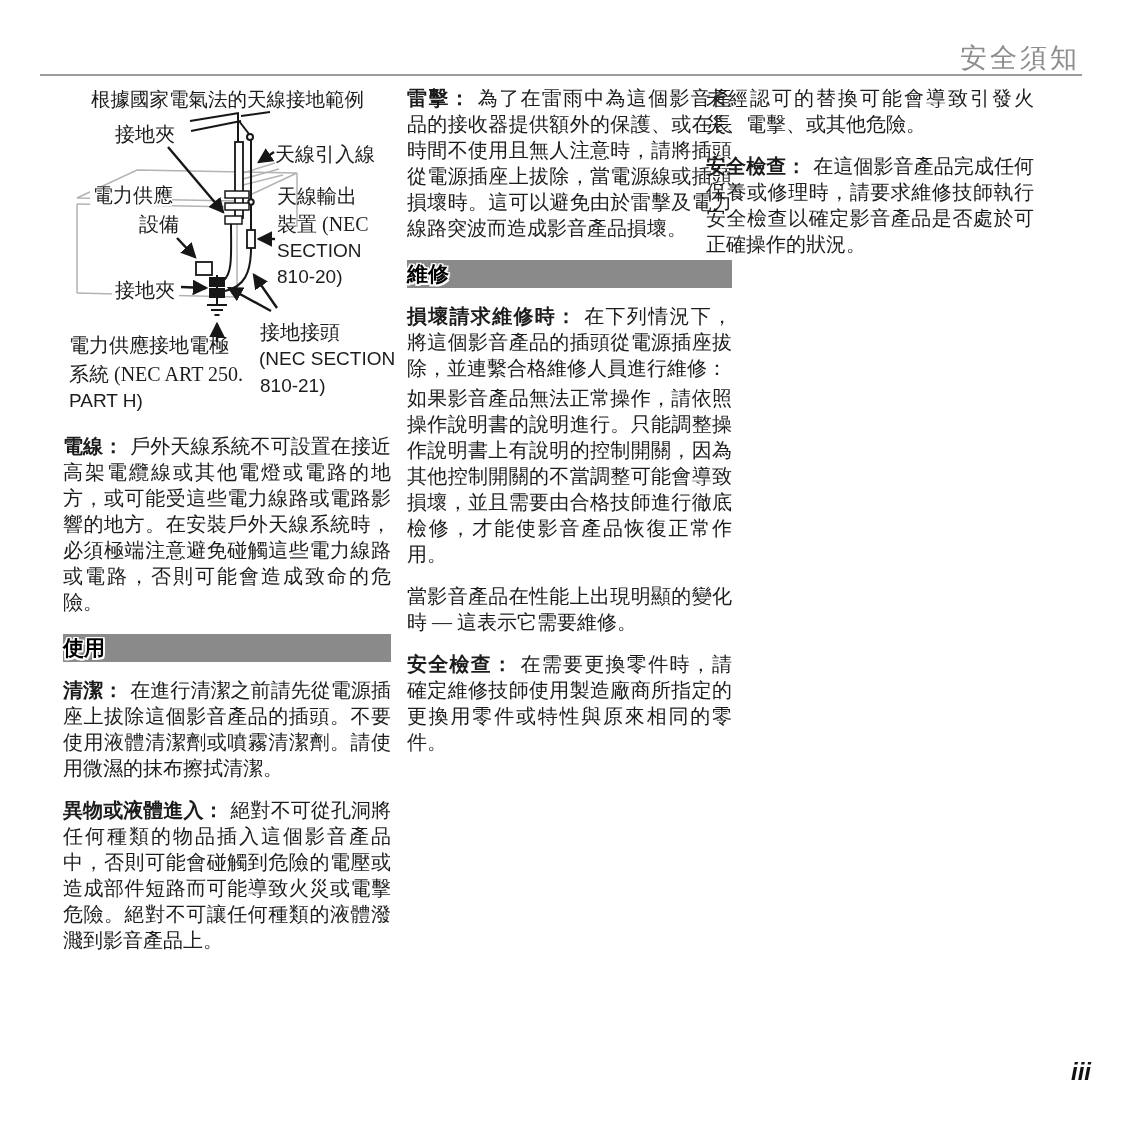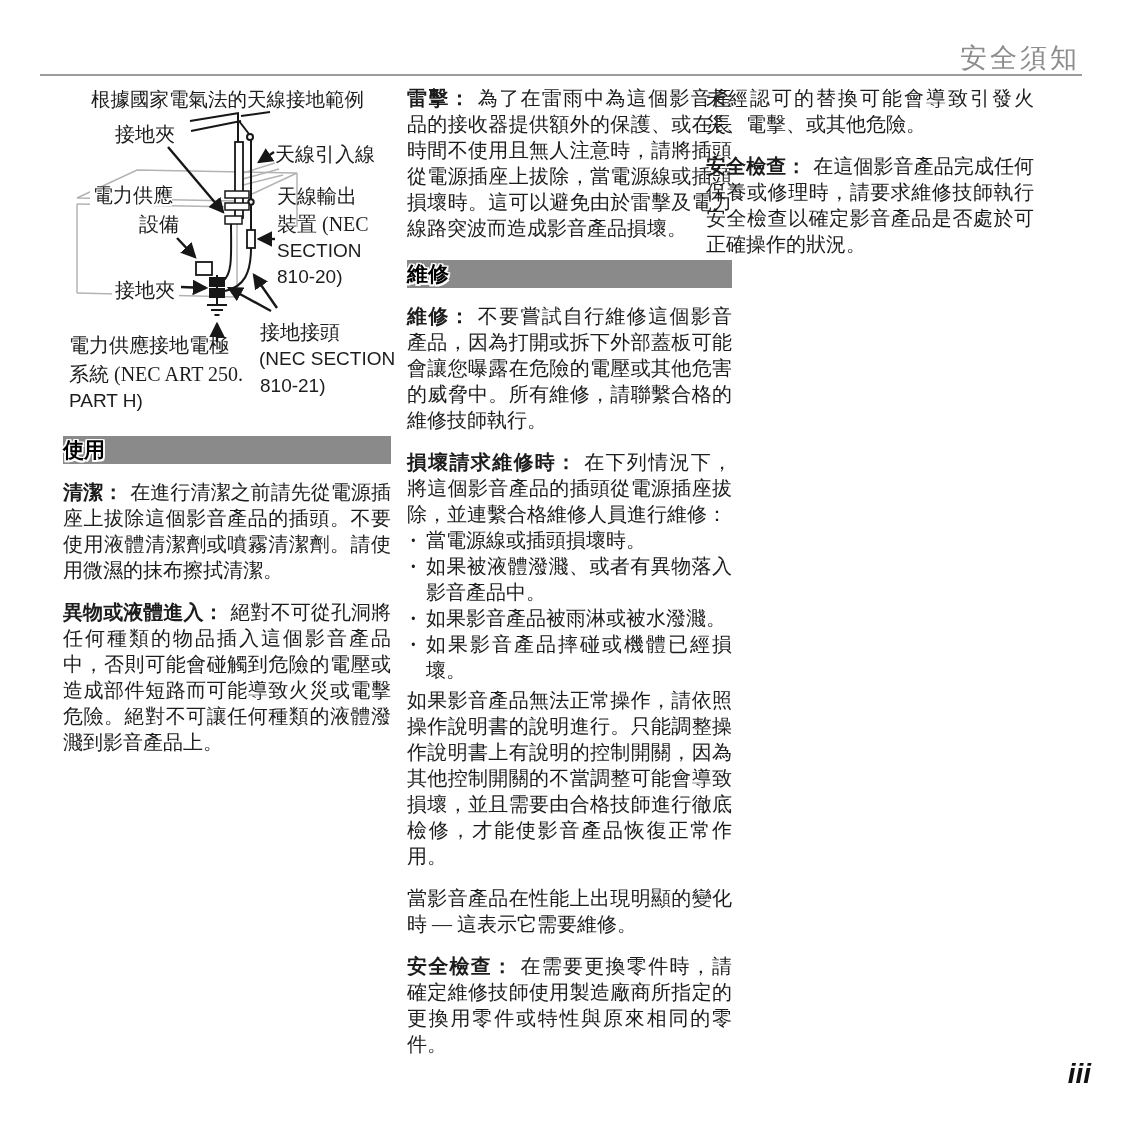--- a/index.html
+++ b/index.html
@@ -40,21 +40,21 @@
   ul.bullets li { position:relative; padding-left:19px; }
   ul.bullets li::before { content:"·"; position:absolute; left:3px; font-weight:700; }
   p.flush { margin:4px 0 0 0; }
   .diagram { margin-top:12px; height:332px; }
   svg text.dt  { font-size:20px;  font-family:"Liberation Serif", serif; fill:#1c1c1c; }
   svg text.dtitle { font-size:19.5px; font-family:"Liberation Serif", serif; fill:#1c1c1c; }
   svg text.en  { font-size:19px; font-family:"Liberation Sans", sans-serif; fill:#1c1c1c; }
   .pagenum {
     position:absolute; top:1058px; right:31px;
     font-family:"Liberation Sans", sans-serif;
-    font-weight:700; font-style:italic; font-size:28px; color:#111;
+    font-weight:700; font-style:italic; font-size:24px; color:#111;
   }
 </style>
 </head>
 <body>
 
 <div class="page">
 
   <div class="hdr-title">安全須知</div>
   <div class="hdr-rule"></div>
 
@@ -132,47 +132,41 @@
         <text class="dt" x="52" y="212">接地夾</text>
         <text class="dt" x="6" y="267">電力供應接地電極</text>
         <text class="dt" x="6" y="296">系統 (NEC ART 250.</text>
         <text class="en" x="6" y="322">PART H)</text>
         <text class="dt" x="197" y="254">接地接頭</text>
         <text class="en" x="196" y="280">(NEC SECTION</text>
         <text class="en" x="197" y="307">810-21)</text>
       </svg>
     </div>
 
+    <p class="para"><b class="lead">電線：</b><span>戶外天線系統不可設置在接近高架電纜線或其他電燈或電路的地方，或可能受這些電力線路或電路影響的地方。在安裝戶外天線系統時，必須極端注意避免碰觸這些電力線路或電路，否則可能會造成致命的危險。</span></p>
 
     <div class="secbar">
         <span>使用</span>
       </div>
 
     <p class="para"><b class="lead">清潔：</b><span>在進行清潔之前請先從電源插座上拔除這個影音產品的插頭。不要使用液體清潔劑或噴霧清潔劑。請使用微濕的抹布擦拭清潔。</span></p>
 
     <p class="para"><b class="lead">異物或液體進入：</b><span>絕對不可從孔洞將任何種類的物品插入這個影音產品中，否則可能會碰觸到危險的電壓或造成部件短路而可能導致火災或電擊危險。絕對不可讓任何種類的液體潑濺到影音產品上。</span></p>
   </div>
 
   <div class="col col2">
     <p class="para"><b class="lead">雷擊：</b><span>為了在雷雨中為這個影音產品的接收器提供額外的保護、或在長時間不使用且無人注意時，請將插頭從電源插座上拔除，當電源線或插頭損壞時。這可以避免由於雷擊及電力線路突波而造成影音產品損壞。</span></p>
 
     <div class="secbar">
         <span>維修</span>
       </div>
 
-    <p class="para"><b class="lead">維修：</b><span>不要嘗試自行維修這個影音產品，因為打開或拆下外部蓋板可能會讓您曝露在危險的電壓或其他危害的威脅中。所有維修，請聯繫合格的維修技師執行。</span></p>
 
     <p class="para"><b class="lead">損壞請求維修時：</b><span>在下列情況下，將這個影音產品的插頭從電源插座拔除，並連繫合格維修人員進行維修：</span></p>
 
-    <ul class="bullets">
-      <li>當電源線或插頭損壞時。</li>
-      <li>如果被液體潑濺、或者有異物落入影音產品中。</li>
-      <li>如果影音產品被雨淋或被水潑濺。</li>
-      <li>如果影音產品摔碰或機體已經損壞。</li>
-    </ul>
 
     <p class="flush">如果影音產品無法正常操作，請依照操作說明書的說明進行。只能調整操作說明書上有說明的控制開關，因為其他控制開關的不當調整可能會導致損壞，並且需要由合格技師進行徹底檢修，才能使影音產品恢復正常作用。</p>
 
     <p class="para">當影音產品在性能上出現明顯的變化時 — 這表示它需要維修。</p>
 
     <p class="para"><b class="lead">安全檢查：</b><span>在需要更換零件時，請確定維修技師使用製造廠商所指定的更換用零件或特性與原來相同的零件。</span></p>
   </div>
 
   <div class="col col3">
     <p class="para">未經認可的替換可能會導致引發火災、電擊、或其他危險。</p>

